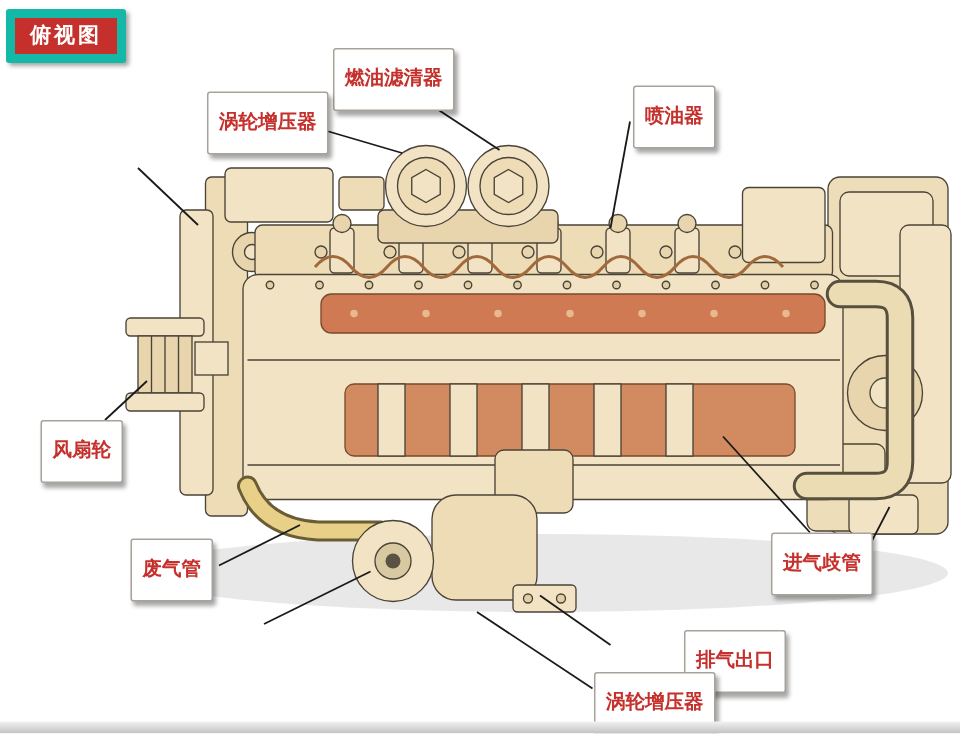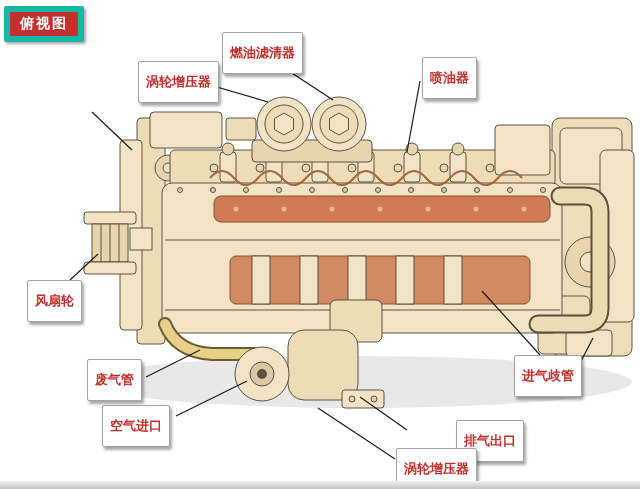--- a/index.html
+++ b/index.html
@@ -202,19 +202,18 @@
     </g>
   </svg>
 
   <div class="badge">俯视图</div>
 
   <div class="label l-fuel-filter">燃油滤清器</div>
   <div class="label l-oil-filter">涡轮增压器</div>
   <div class="label l-injector">喷油器</div>
   <div class="label l-fan-wheel">风扇轮</div>
   <div class="label l-waste-gas-pipe">废气管</div>
-  <div class="label l-air-inlet">空气进口</div>
   <div class="label l-exhaust-outlet">排气出口</div>
   <div class="label l-intake-manifold">进气歧管</div>
   <div class="label l-turbocharger">涡轮增压器</div>
 
   <div class="bottom-strip"></div>
 </div>
 
 </body></html>

